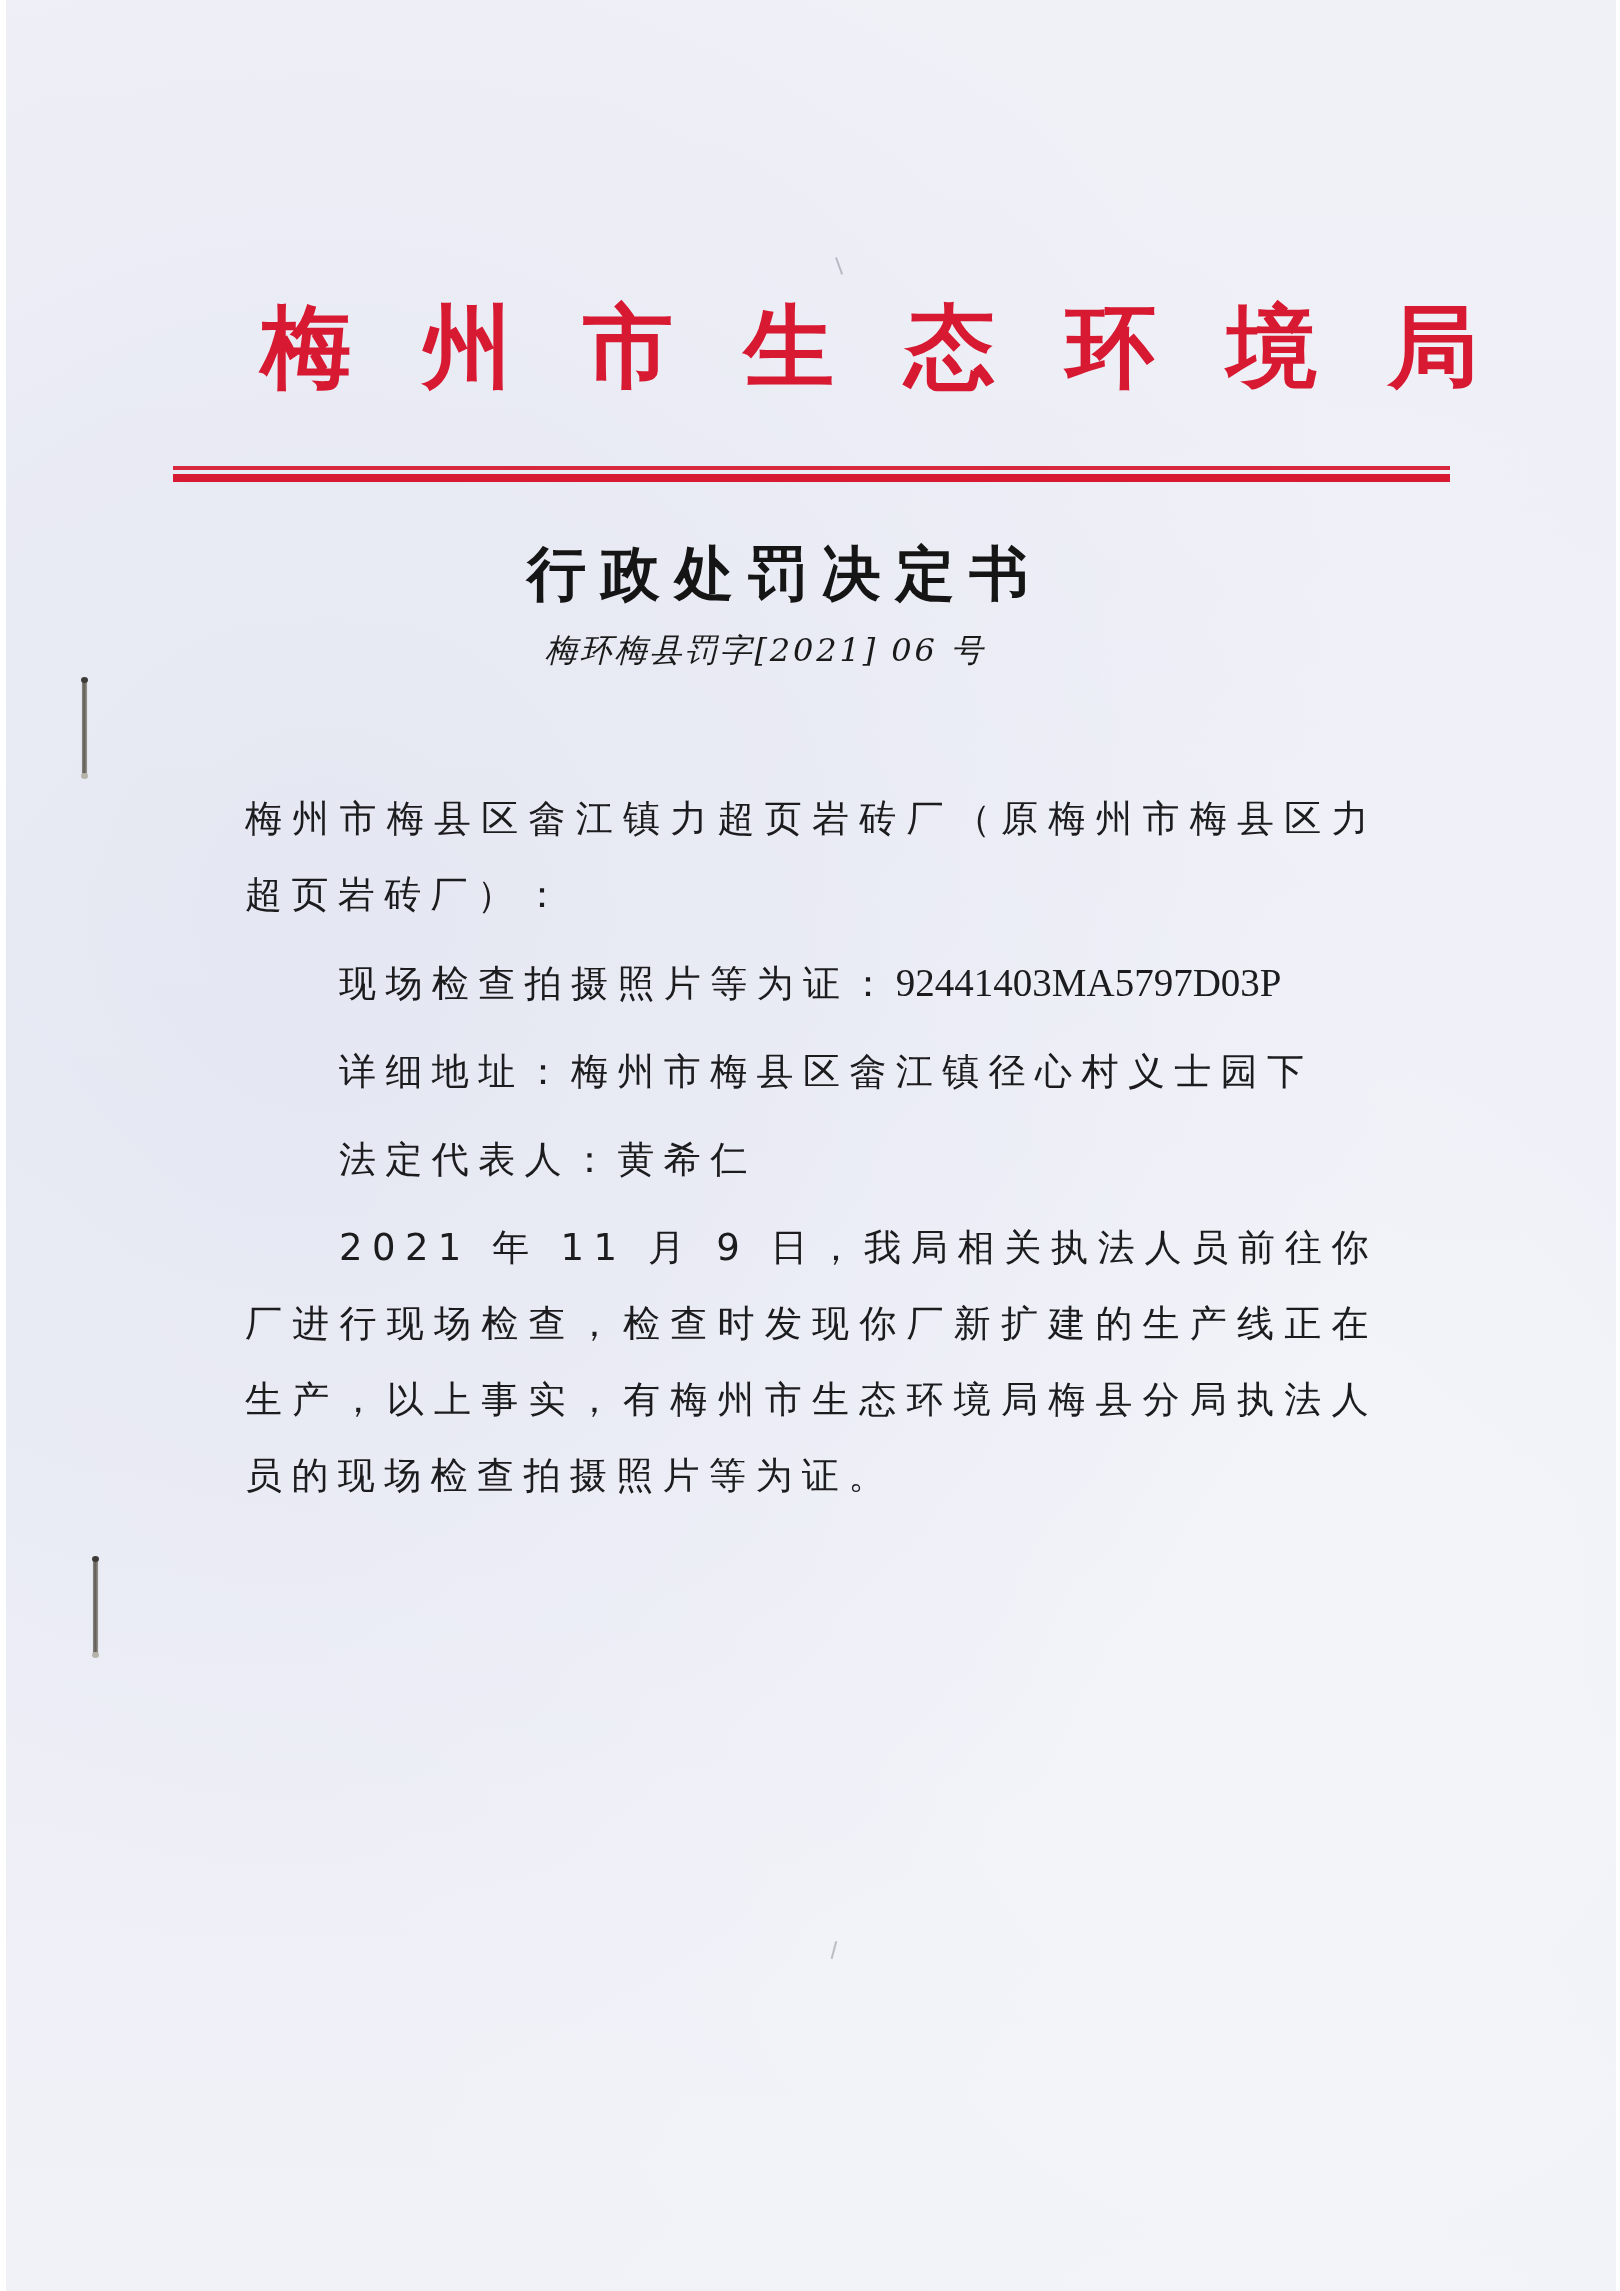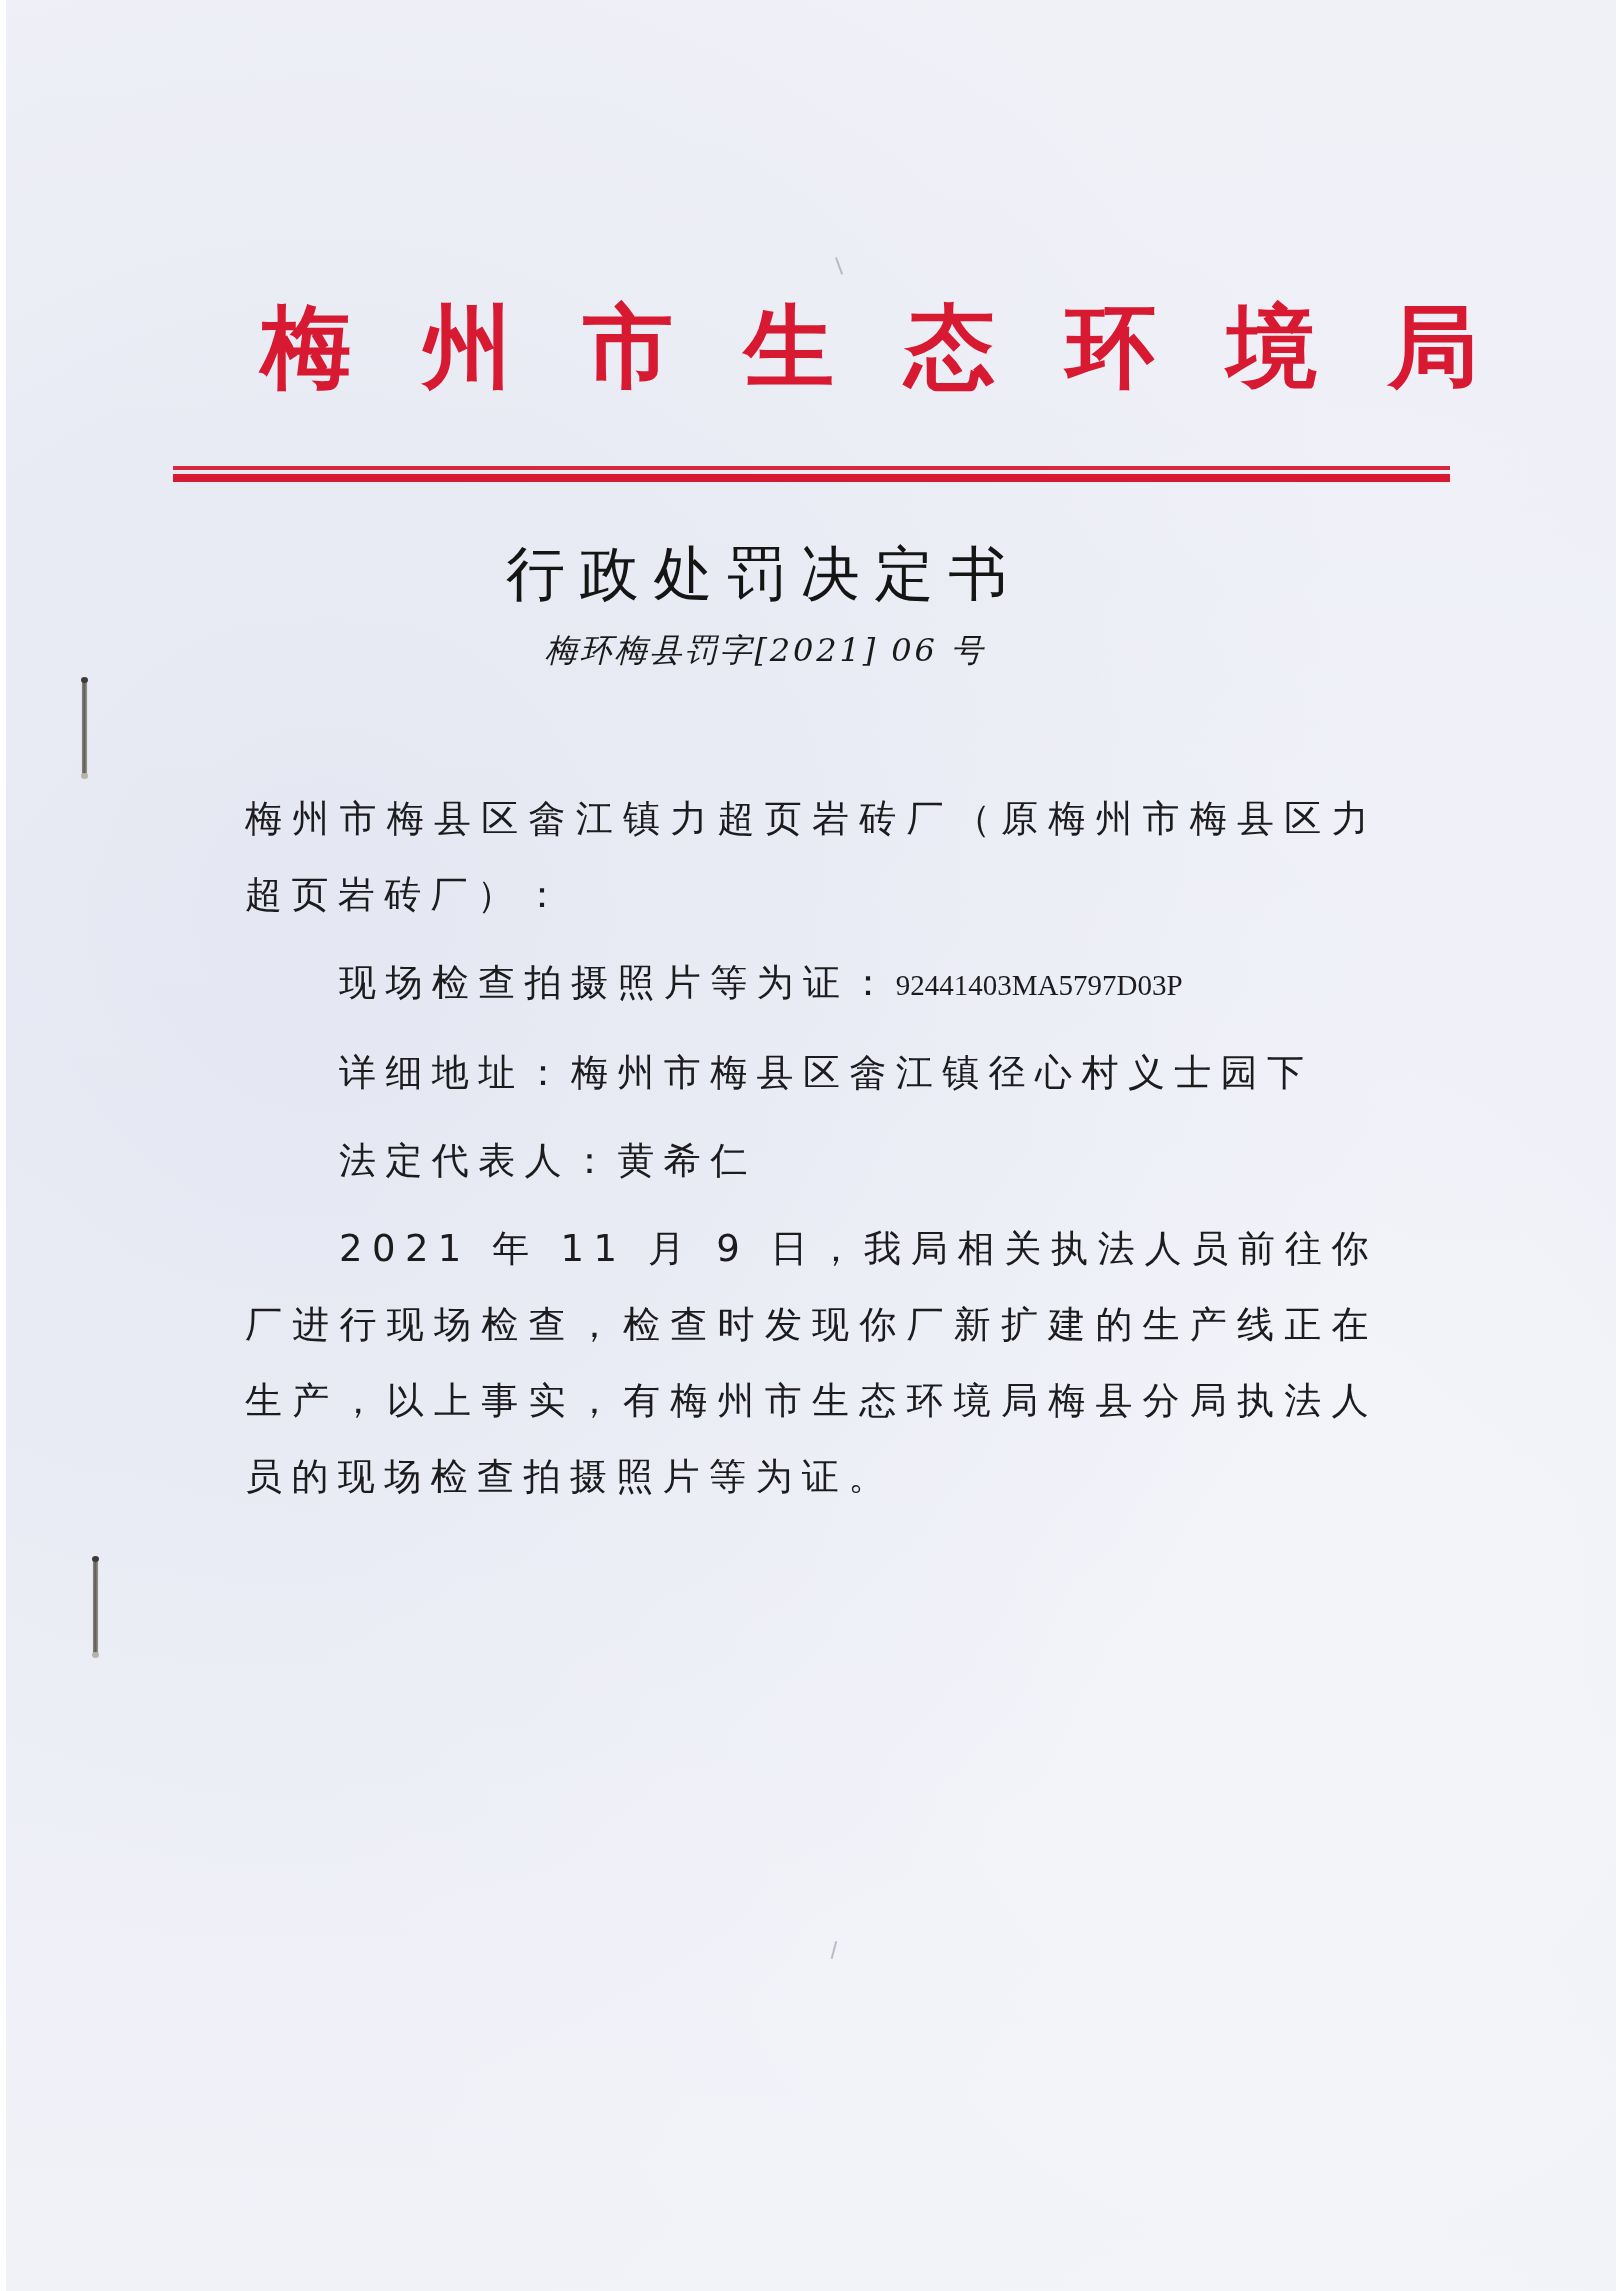--- a/index.html
+++ b/index.html
@@ -61,24 +61,24 @@
       left: 173px;
       top: 474px;
       width: 1277px;
       height: 7.8px;
       background: #d71a32;
     }
 
     
     .doc-title {
       position: absolute;
-      left: 506px;
+      left: 527px;
       top: 537px;
       font-family: "DejaVu Serif", "Liberation Serif", serif;
-      font-weight: normal;
+      font-weight: bold;
       font-size: 59px;
       line-height: 74px;
       letter-spacing: 14.7px;
       color: #151515;
       white-space: nowrap;
     }
     .doc-number {
       position: absolute;
       left: 545px;
       top: 627px;
@@ -167,18 +167,18 @@
   <div class="agency-name">梅州市生态环境局</div>
 </header>
 <div class="red-rule-thin"></div>
 <div class="red-rule-thick"></div>
 
 <h1 class="doc-title" style="margin:0;">行政处罚决定书</h1>
 <div class="doc-number">梅环梅县罚字[2021] 06 号</div>
 
 <main class="body-text">
   <p class="recipient">梅州市梅县区畲江镇力超页岩砖厂（原梅州市梅县区力超页岩砖厂）：</p>
-  <p class="indent"><span>现场检查拍摄照片等为证：</span><span style="letter-spacing:0;font-family:'Liberation Serif',serif;font-size:29px;">92441403MA5797D03P</span></p>
+  <p class="indent"><span>现场检查拍摄照片等为证：</span><span style="letter-spacing:0;font-family:'Liberation Serif',serif;font-size:39px;">92441403MA5797D03P</span></p>
   <p class="indent"><span>详细地址：</span><span>梅州市梅县区畲江镇径心村义士园下</span></p>
   <p class="indent"><span>法定代表人：</span><span>黄希仁</span></p>
   <p class="indent">2021 年 11 月 9 日，我局相关执法人员前往你厂进行现场检查，检查时发现你厂新扩建的生产线正在生产，以上事实，有梅州市生态环境局梅县分局执法人员的现场检查拍摄照片等为证。</p>
 </main>
 
 
 </body></html>

